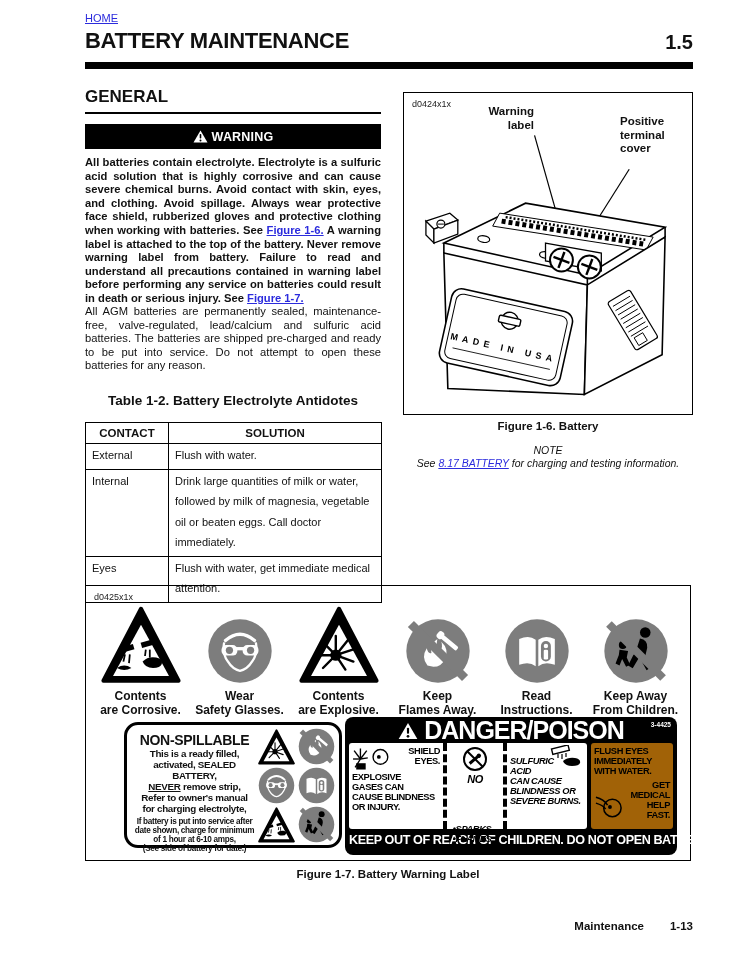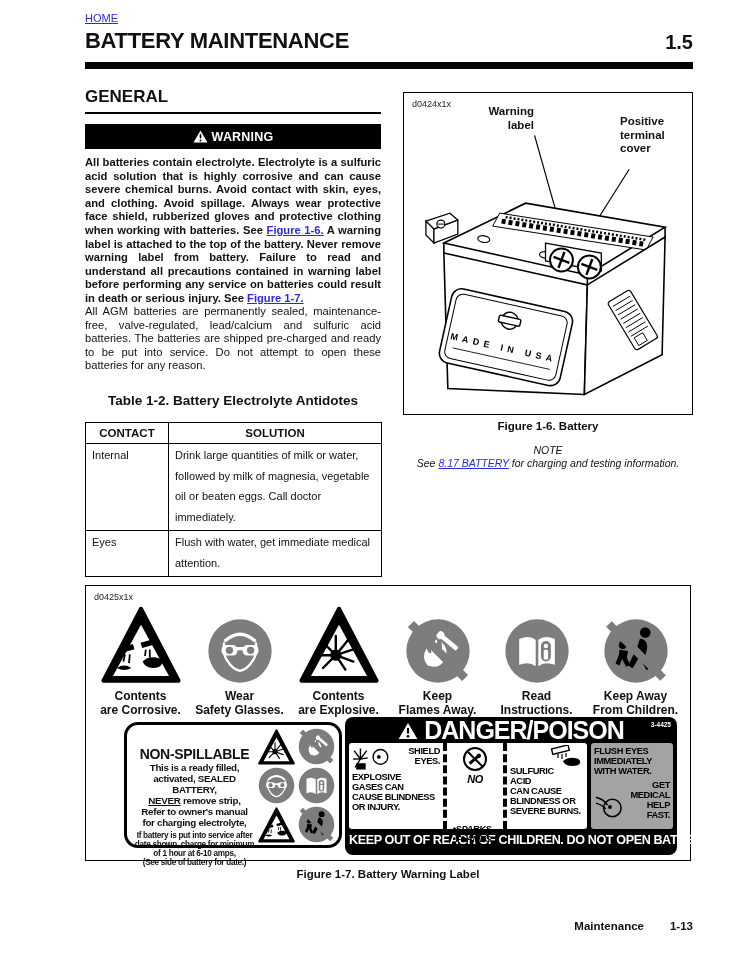--- a/index.html
+++ b/index.html
@@ -37,46 +37,46 @@
   .note-line{left:403px;top:457px;width:290px;text-align:center;font-style:italic;font-size:10.5px;}
   .note-line a{font-style:italic;}
   
   .fig7{left:85px;top:585px;width:606px;height:276px;border:1.2px solid #000;box-sizing:border-box;}
   .icon-row{position:absolute;left:6px;top:18px;width:592px;display:flex;justify-content:space-between;}
   .sicon{width:97px;display:flex;flex-direction:column;align-items:center;}
   .sicon-art{height:80px;display:flex;align-items:flex-end;justify-content:center;}
   .sicon-cap{margin-top:5px;font-size:12px;font-weight:bold;line-height:14px;text-align:center;white-space:nowrap;}
   .labels-row{position:absolute;left:38px;top:131px;display:flex;gap:3px;align-items:flex-start;}
   
-  .nonspill{width:218px;height:126px;box-sizing:border-box;border:3px solid #000;border-radius:14px;background:#fff;display:flex;padding:18px 4px;margin-top:5px;}
+  .nonspill{width:218px;height:126px;box-sizing:border-box;border:3px solid #000;border-radius:14px;background:#fff;display:flex;padding:4px 4px;margin-top:5px;}
   .ns-text{width:132px;text-align:center;}
   .ns-title{font-size:14px;font-weight:bold;letter-spacing:-0.3px;margin-top:3px;}
   .ns-line{font-size:9.8px;font-weight:bold;line-height:11px;letter-spacing:-0.3px;}
   .ns-small{font-size:8.2px;font-weight:bold;line-height:9px;letter-spacing:-0.3px;text-align:center;}
   .ns-small.first{margin-top:3px;}
   .ns-icons{flex:1;display:grid;grid-template-columns:repeat(2,37px);grid-auto-rows:37px;gap:2px 3px;justify-content:center;align-content:center;}
   .ns-icons svg{width:37px;height:37px;}
   
   .danger{width:332px;height:138px;box-sizing:border-box;background:#000;border-radius:8px;color:#fff;position:relative;padding:1px 4px;}
   .d-head{height:25px;display:flex;align-items:center;justify-content:center;gap:6px;}
   .d-title{font-size:25px;font-weight:bold;letter-spacing:-1px;}
   .d-code{position:absolute;top:4px;right:6px;font-size:6.5px;font-weight:bold;}
   .d-body{display:flex;gap:4px;}
   .d-white{background:#fff;color:#000;border-radius:3px;display:flex;height:86px;box-sizing:border-box;}
   .d-p{padding:3px 3px;position:relative;font-size:9.3px;font-weight:bold;line-height:10px;letter-spacing:-0.4px;box-sizing:border-box;}
   .d-p1{width:94px;}
   .d-p2{width:60px;border-left:4px dashed #000;text-align:center;font-style:italic;}
   .d-p3{width:84px;border-left:4px dashed #000;}
-  .d-p4{width:82px;background:#a3a3a3;color:#000;border-radius:3px;height:86px;}
+  .d-p4{width:82px;background:#a16207;color:#000;border-radius:3px;height:86px;}
   .p1-top{display:flex;justify-content:space-between;align-items:flex-start;}
   .p1-shield{text-align:right;}
   .p2-items{text-align:left;display:inline-block;margin-top:40px;}
   .p2-no{font-size:11px;}
   .p3-icon{position:absolute;right:2px;top:2px;}
-  .p3-lines{margin-top:20px;}
+  .p3-lines{margin-top:10px;font-style:italic;}
   .p4-bottom{display:flex;align-items:flex-end;justify-content:space-between;margin-top:4px;}
   .p4-get{text-align:right;}
   .d-foot{text-align:center;font-weight:bold;font-size:12.6px;letter-spacing:-0.4px;margin-top:4px;white-space:nowrap;}
   .fig7-caption{left:85px;top:868px;width:606px;text-align:center;font-size:11.5px;font-weight:bold;}
   
   .page-footer{right:43px;top:920px;display:flex;gap:26px;font-size:11.5px;font-weight:bold;}
   .hidden-defs{position:absolute;width:0;height:0;overflow:hidden;}
 </style>
 </head>
 <body>
@@ -180,20 +180,24 @@
   </div>
 
   <div class="abs para2">All AGM batteries are permanently sealed, maintenance-free, valve-regulated, lead/calcium and sulfuric acid batteries. The batteries are shipped pre-charged and ready to be put into service. Do not attempt to open these batteries for any reason.</div>
 
   <div class="abs tbl-title">Table 1-2. Battery Electrolyte Antidotes</div>
   <table class="antidote">
     <tbody>
         <tr>
       <th>CONTACT</th>
       <th>SOLUTION</th>
+    </tr>
+    <tr>
+      <td class="c-contact">External</td>
+      <td>Flush with water.</td>
     </tr>
     <tr>
       <td class="c-contact">Internal</td>
       <td>Drink large quantities of milk or water, followed by milk of magnesia, vegetable oil or beaten eggs. Call doctor immediately.</td>
     </tr>
     <tr>
       <td class="c-contact">Eyes</td>
       <td>Flush with water, get immediate medical attention.</td>
     </tr>
   </tbody>

